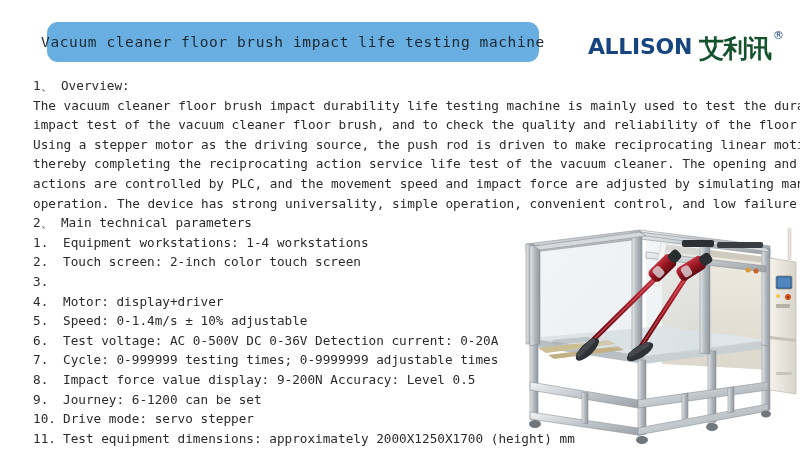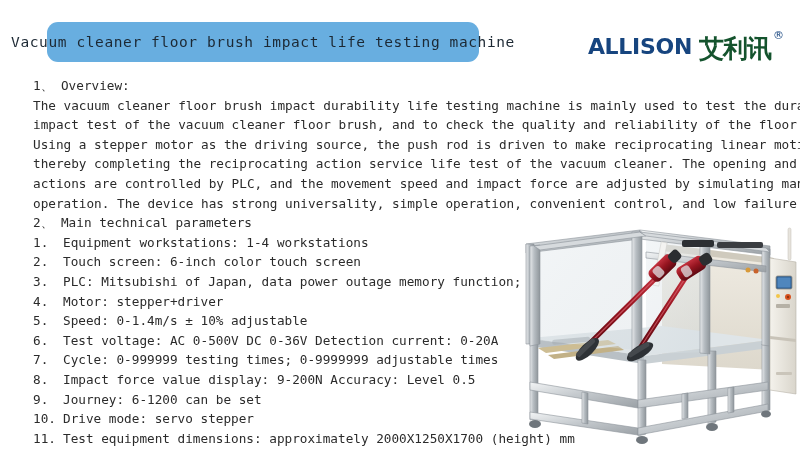--- a/index.html
+++ b/index.html
@@ -17,21 +17,21 @@
 
   
   #header {
     position: absolute;
     left: 0; top: 0;
     width: 800px; height: 72px;
   }
   #title-banner {
     position: absolute;
     left: 47px; top: 22px;
-    width: 432px; height: 40px;
+    width: 492px; height: 40px;
     background: #68aee0;
     border-radius: 11px;
     display: flex;
     align-items: center;
     justify-content: center;
   }
   #title-banner .title-text {
     font-family: "DejaVu Sans Mono", "Liberation Mono", monospace;
     font-size: 14.5px;
     color: #1c2833;
@@ -139,29 +139,28 @@
 
   <div class="body-line section-head">2、 Main technical parameters</div>
 
   <div>
     <div class="param-row">
       <span class="param-num">1.</span>
       <span>Equipment workstations: 1-4 workstations</span>
     </div>
     <div class="param-row">
       <span class="param-num">2.</span>
-      <span>Touch screen: 6-inch color touch screen</span>
+      <span>Touch screen: 2-inch color touch screen</span>
     </div>
     <div class="param-row">
       <span class="param-num">3.</span>
-      <span>PLC: Mitsubishi of Japan, data power outage memory function;</span>
     </div>
     <div class="param-row">
       <span class="param-num">4.</span>
-      <span>Motor: stepper+driver</span>
+      <span>Motor: display+driver</span>
     </div>
     <div class="param-row">
       <span class="param-num">5.</span>
       <span>Speed: 0-1.4m/s ± 10% adjustable</span>
     </div>
     <div class="param-row">
       <span class="param-num">6.</span>
       <span>Test voltage: AC 0-500V DC 0-36V Detection current: 0-20A</span>
     </div>
     <div class="param-row">

